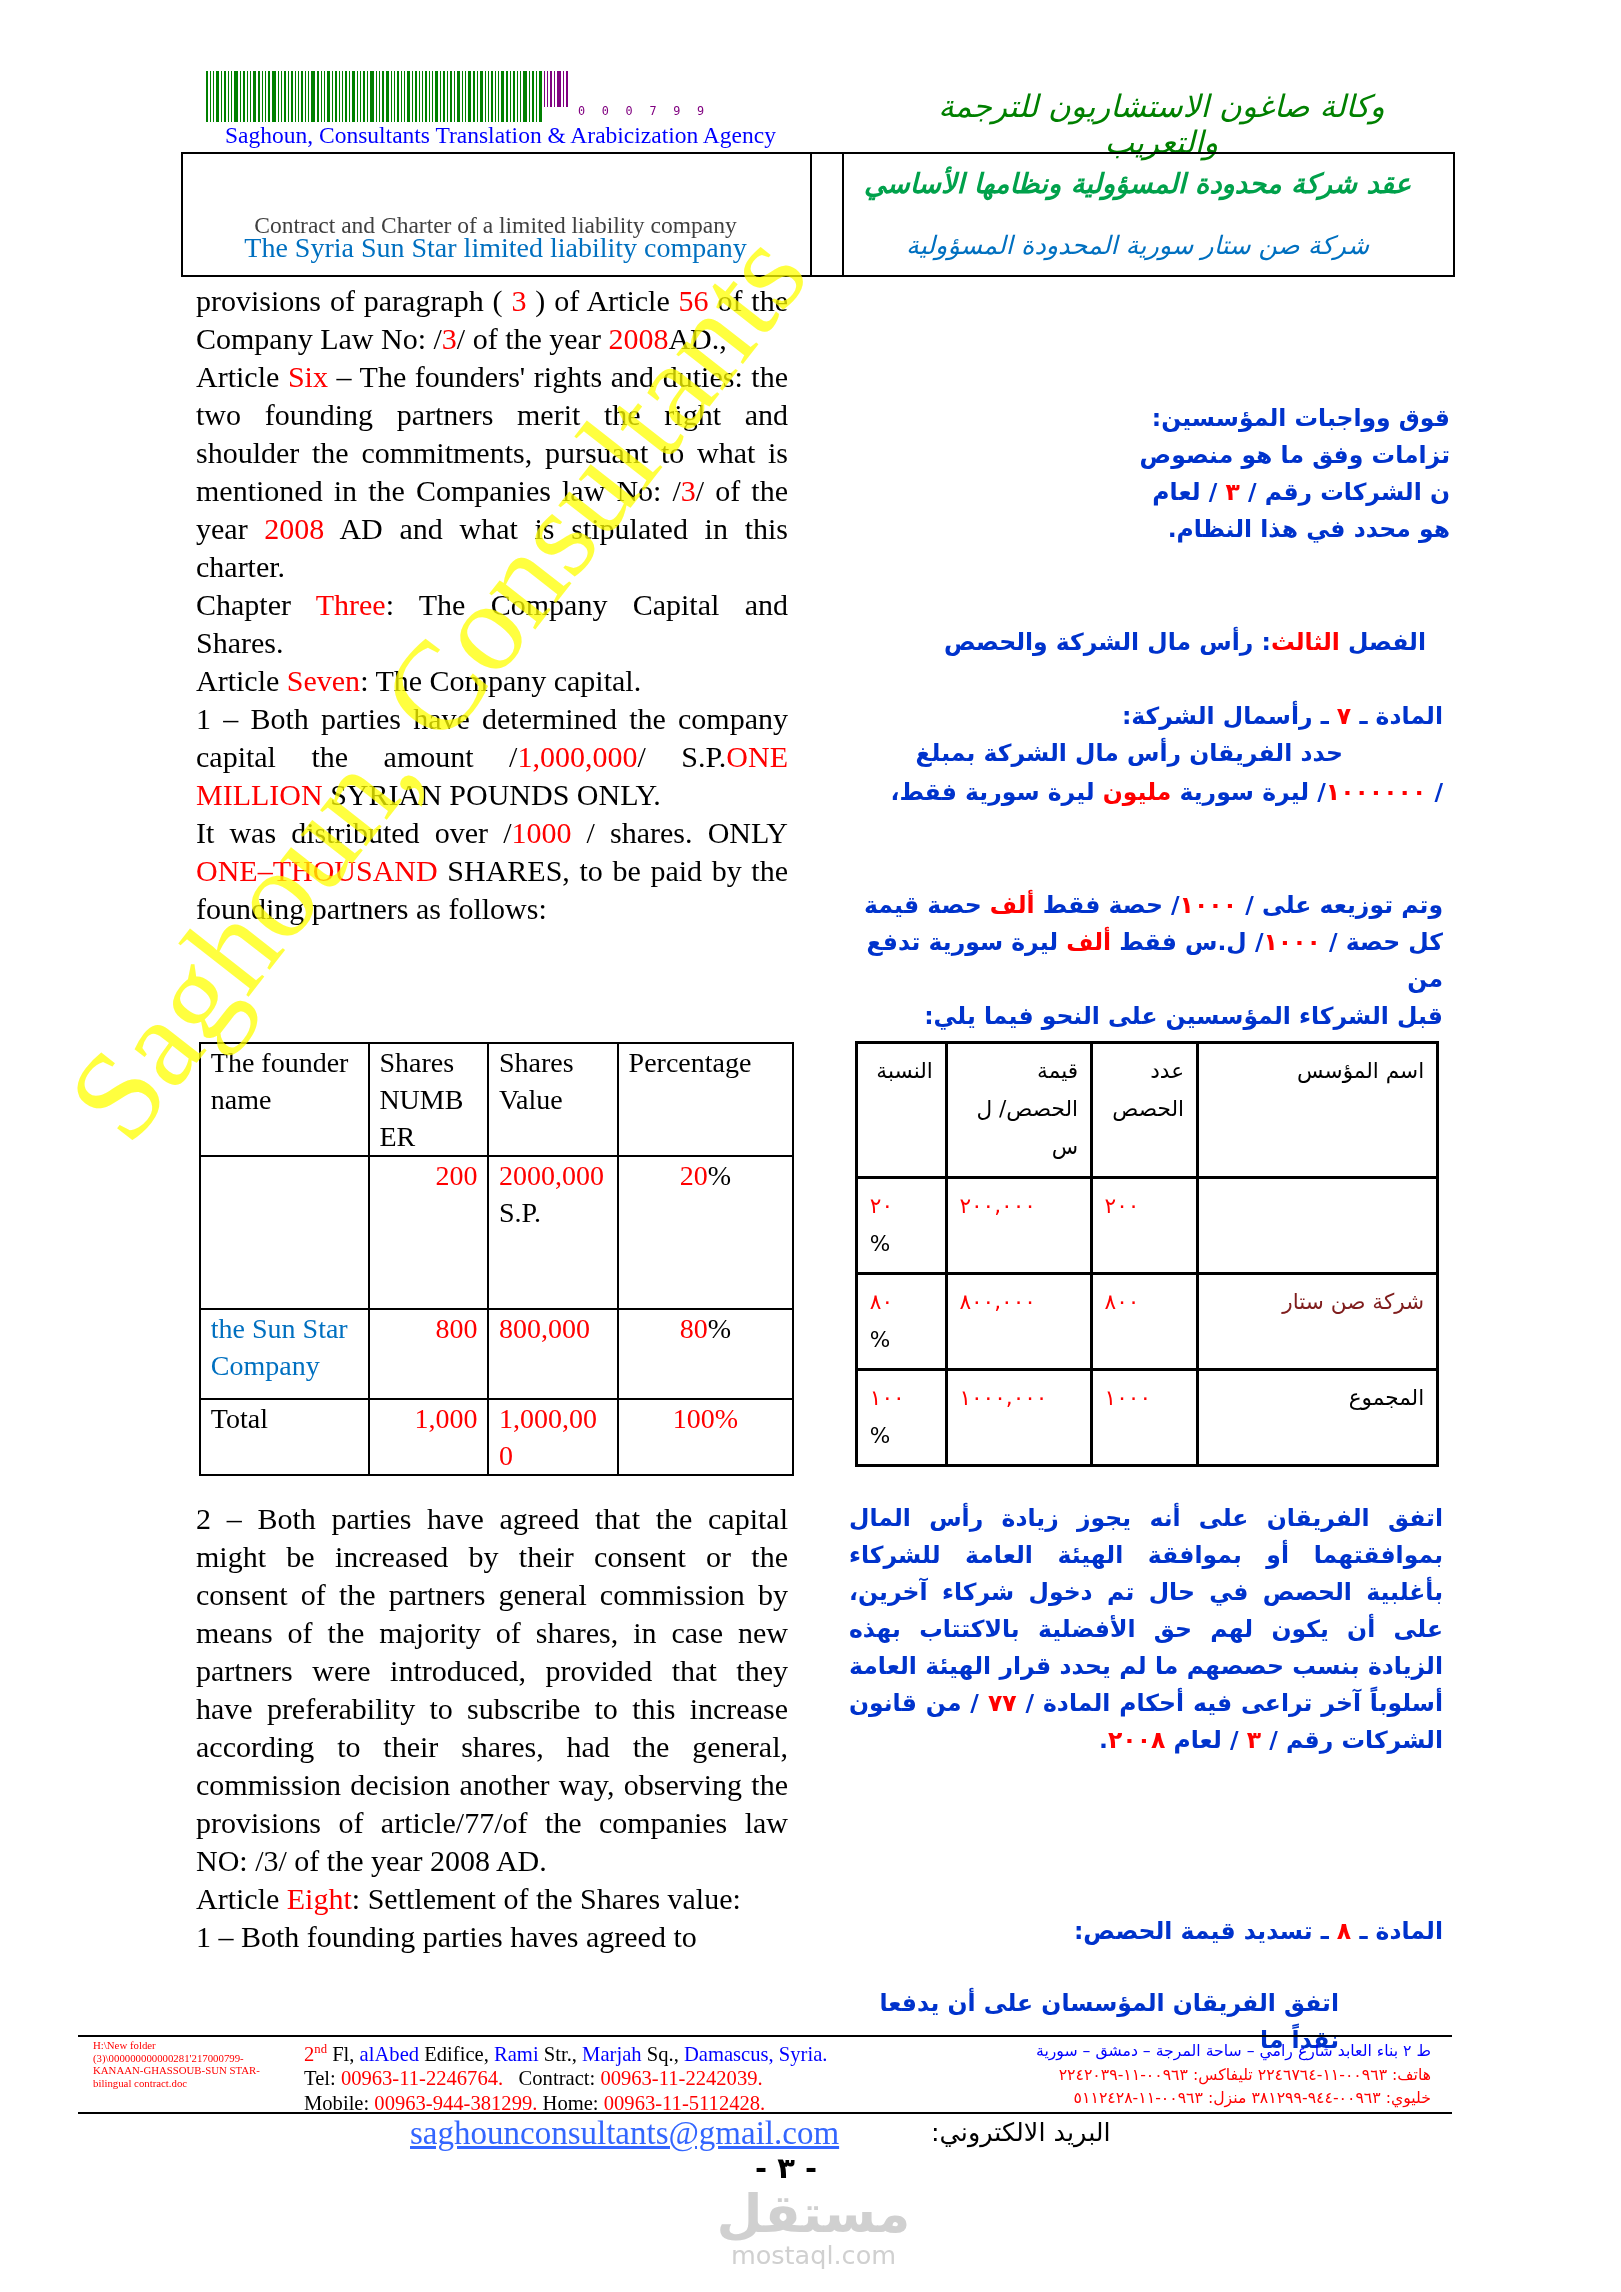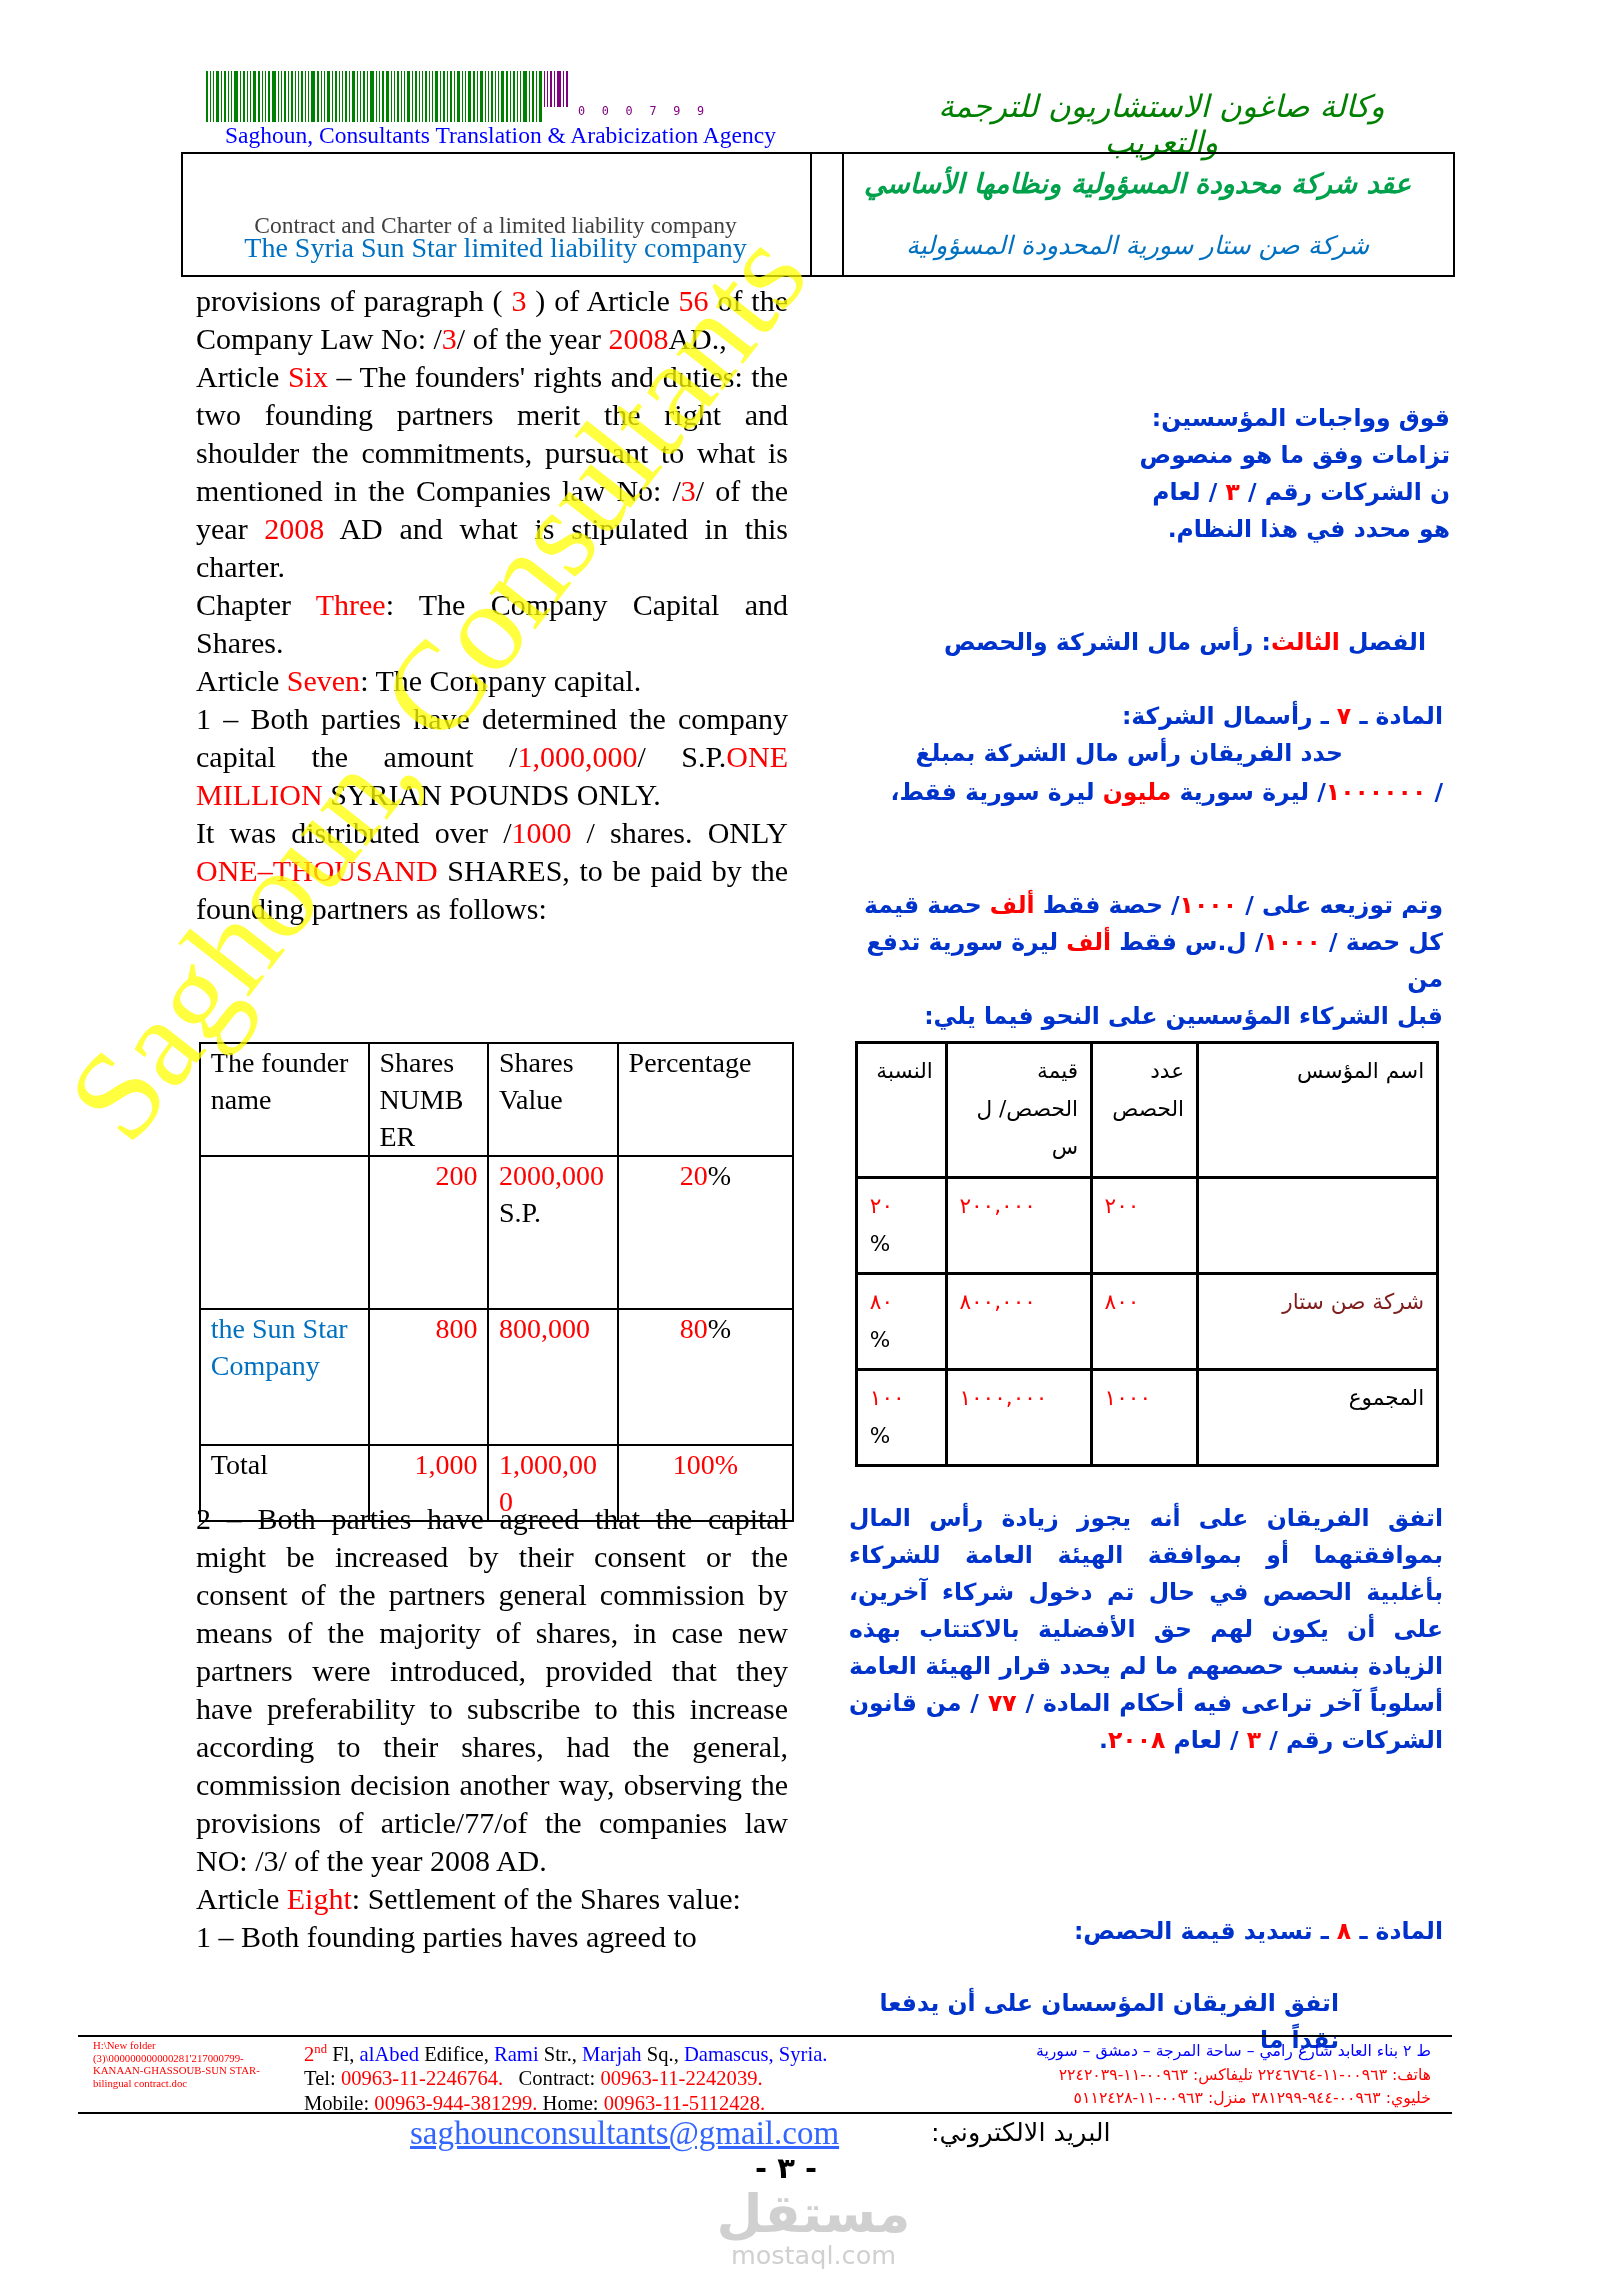--- a/index.html
+++ b/index.html
@@ -185,21 +185,21 @@
     <td style="width:98px;word-break:break-all">Shares NUMBER</td>
     <td style="width:108px">Shares Value</td>
     <td style="word-break:break-all">Percentage</td>
   </tr>
   <tr style="height:153px">
     <td></td>
     <td style="text-align:right" class="red">200</td>
     <td><span class="red">2000,000</span><br><span>S.P.</span></td>
     <td style="text-align:center"><span class="red">20</span><span>%</span></td>
   </tr>
-  <tr style="height:136px">
+  <tr style="height:90px">
     <td class="lblue">the Sun Star Company</td>
     <td style="text-align:right" class="red">800</td>
     <td class="red">800,000</td>
     <td style="text-align:center"><span class="red">80</span><span>%</span></td>
   </tr>
   <tr style="height:76px">
     <td>Total</td>
     <td style="text-align:right" class="red">1,000</td>
     <td class="red" style="word-break:break-all">1,000,000</td>
     <td style="text-align:center" class="red">100%</td>

